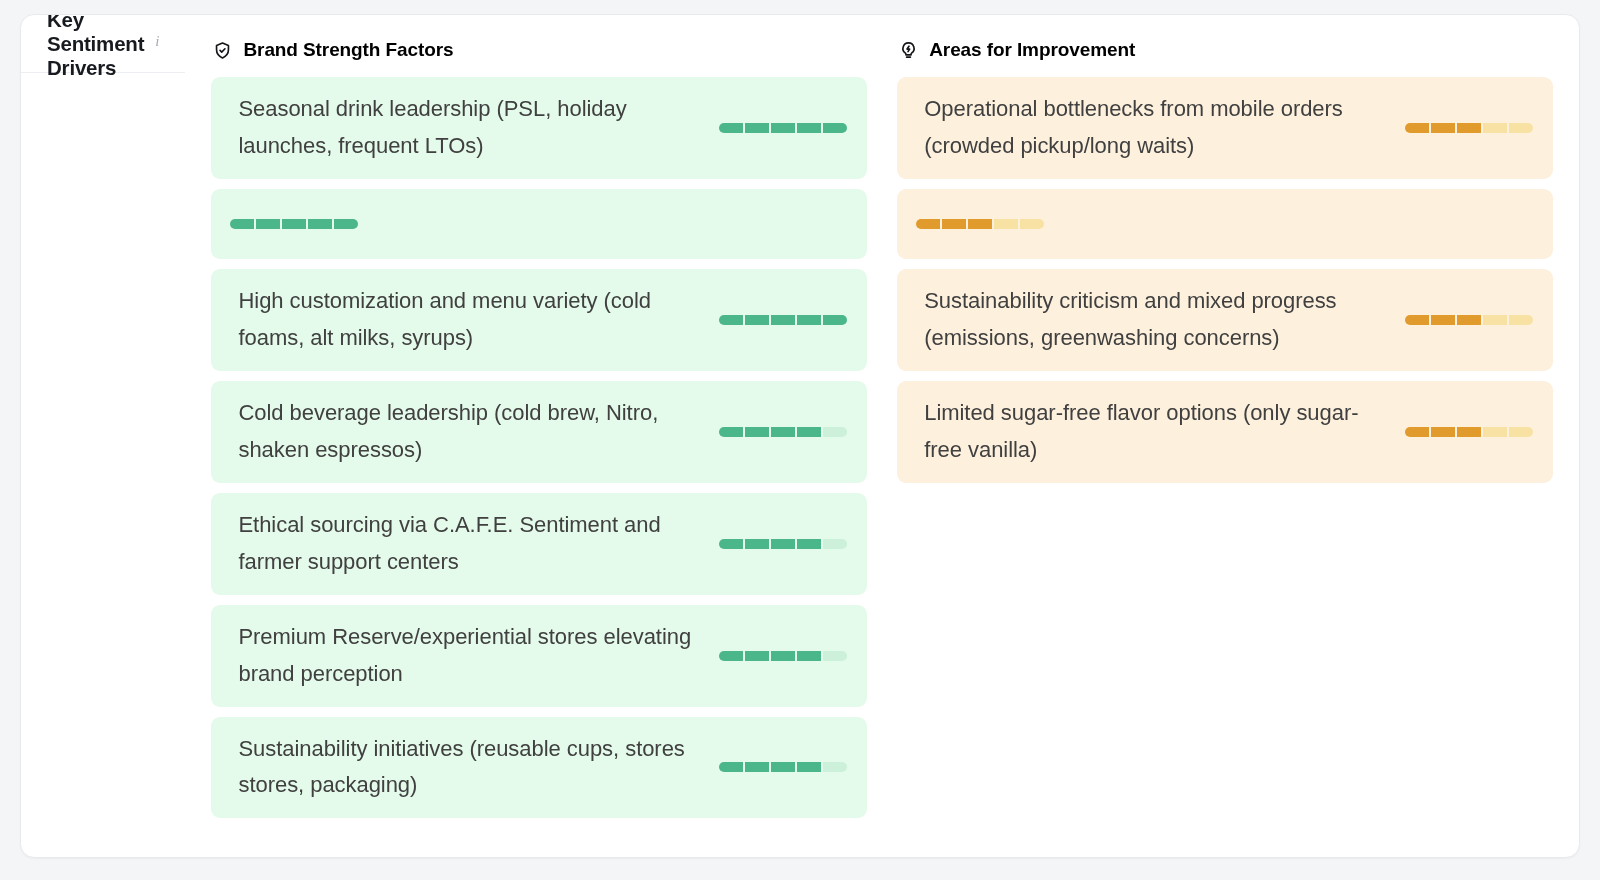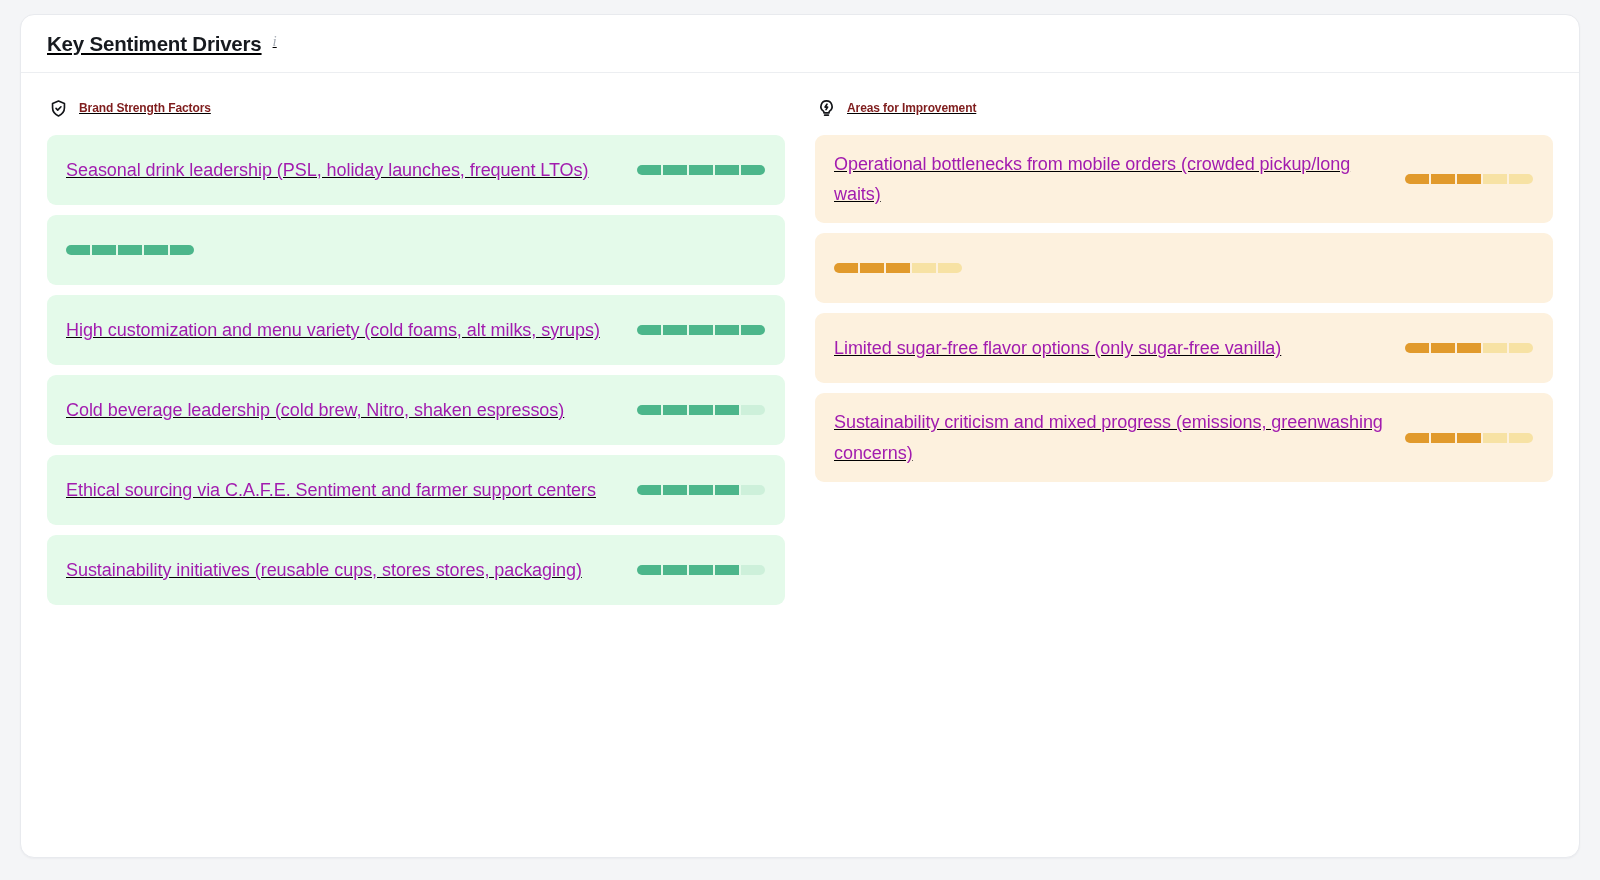--- a/index.html
+++ b/index.html
@@ -18,22 +18,21 @@
   }
   .card {
     background: #ffffff;
     border: 1px solid #e8eaee;
     border-radius: 14px;
     width: 100%;
     height: 100%;
     overflow: hidden;
     box-shadow: 0 1px 2px rgba(16,24,40,0.04);
     display: flex;
-    flex-direction: column;
-    text-decoration: underline;
+    flex-direction: row;
   }
   
   .card-header {
     height: 58px;
     flex: 0 0 58px;
     display: flex;
     align-items: center;
     padding: 0 26px;
     border-bottom: 1px solid #eceef1;
   }
@@ -70,44 +69,45 @@
     padding-left: 2px;
     height: 26px;
   }
   .col-head-icon {
     width: 19px; height: 19px;
     flex: 0 0 19px;
     display: block;
     color: #14161a;
   }
   .col-head-label {
-    font-size: 12px;
+    font-size: 19px;
     font-weight: 700;
-    color: #7f1d1d;
+    color: #000000;
     letter-spacing: -0.1px;
   }
   
   .rows { display: flex; flex-direction: column; gap: 10px; }
   .row {
     display: flex;
     align-items: center;
     border-radius: 9px;
     padding: 14px 20px 14px 19px;
     min-height: 70px;
     gap: 14px;
   }
   .row.pos { background: #e4faea; }
   .row.neg { background: #fdf1de; }
   .row-text {
     flex: 1 1 auto;
-    font-size: 18px;
+    font-size: 22px;
     line-height: 1.68;
-    color: #a21caf;
+    color: #404040;
     letter-spacing: -0.05px;
     word-break: normal;
+    margin-left: 8px;
   }
   
   .meter {
     flex: 0 0 auto;
     display: flex;
     gap: 2px;
     align-items: center;
   }
   .seg {
     width: 24px;
@@ -179,20 +179,30 @@
               <div class="meter">
                 <span class="seg on"></span>
                 <span class="seg on"></span>
                 <span class="seg on"></span>
                 <span class="seg on"></span>
                 <span class="seg"></span>
               </div>
             </div>
             <div class="row pos">
               <div class="row-text">Ethical sourcing via C.A.F.E. Sentiment and farmer support centers</div>
+              <div class="meter">
+                <span class="seg on"></span>
+                <span class="seg on"></span>
+                <span class="seg on"></span>
+                <span class="seg on"></span>
+                <span class="seg"></span>
+              </div>
+            </div>
+            <div class="row pos">
+              <div class="row-text">Premium Reserve/experiential stores elevating brand perception</div>
               <div class="meter">
                 <span class="seg on"></span>
                 <span class="seg on"></span>
                 <span class="seg on"></span>
                 <span class="seg on"></span>
                 <span class="seg"></span>
               </div>
             </div>
             <div class="row pos">
               <div class="row-text">Sustainability initiatives (reusable cups, stores stores, packaging)</div>
@@ -232,31 +242,31 @@
             <div class="row neg">
               <div class="meter">
                 <span class="seg on"></span>
                 <span class="seg on"></span>
                 <span class="seg on"></span>
                 <span class="seg"></span>
                 <span class="seg"></span>
               </div>
             </div>
             <div class="row neg">
+              <div class="row-text">Sustainability criticism and mixed progress (emissions, greenwashing concerns)</div>
+              <div class="meter">
+                <span class="seg on"></span>
+                <span class="seg on"></span>
+                <span class="seg on"></span>
+                <span class="seg"></span>
+                <span class="seg"></span>
+              </div>
+            </div>
+            <div class="row neg">
               <div class="row-text">Limited sugar-free flavor options (only sugar-free vanilla)</div>
-              <div class="meter">
-                <span class="seg on"></span>
-                <span class="seg on"></span>
-                <span class="seg on"></span>
-                <span class="seg"></span>
-                <span class="seg"></span>
-              </div>
-            </div>
-            <div class="row neg">
-              <div class="row-text">Sustainability criticism and mixed progress (emissions, greenwashing concerns)</div>
               <div class="meter">
                 <span class="seg on"></span>
                 <span class="seg on"></span>
                 <span class="seg on"></span>
                 <span class="seg"></span>
                 <span class="seg"></span>
               </div>
             </div>
           </div>
       </div>

